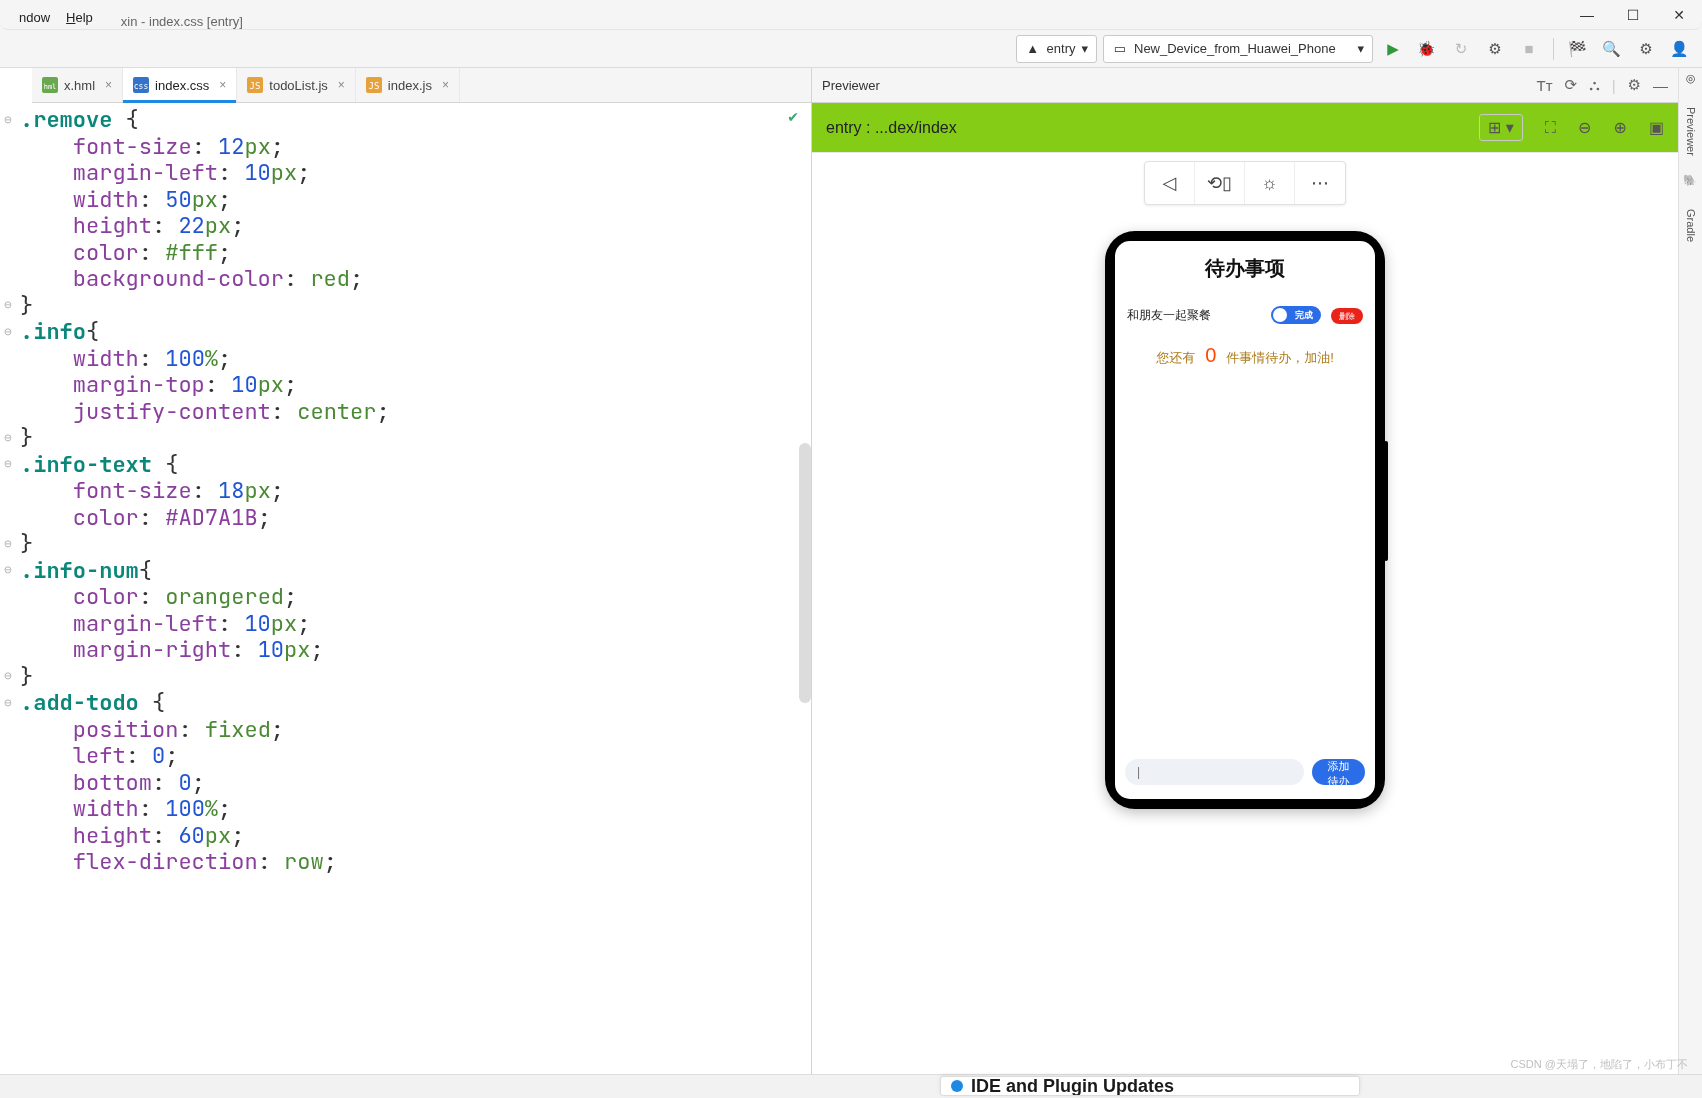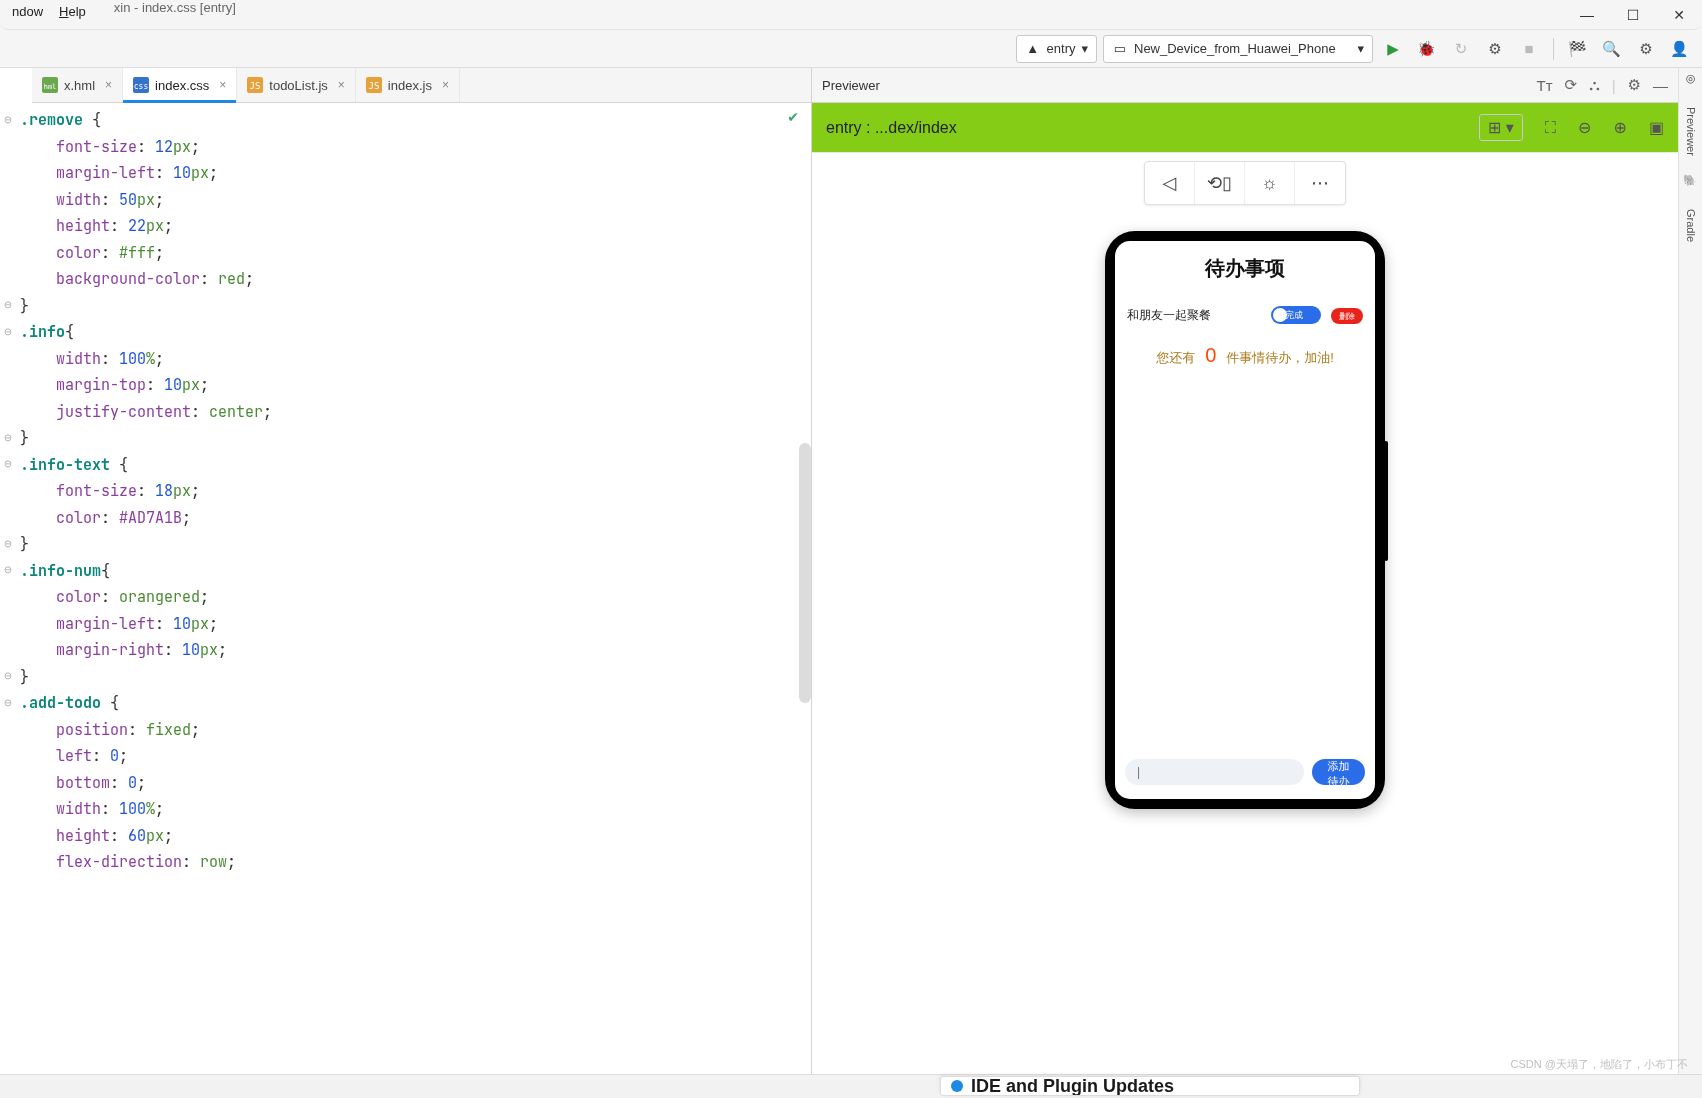--- a/index.html
+++ b/index.html
@@ -11,22 +11,22 @@
     width: 1702px;
     height: 1098px;
     overflow: hidden;
     position: relative;
   }
   
   .menubar {
     height: 30px;
     background: #f5f5f5;
     display: flex;
-    align-items: flex-start;
-    padding: 0 4px;
+    align-items: flex-end;
+    padding: 0 11px;
     border-bottom: 1px solid #e5e5e5;
     border-radius: 8px;
   }
   .menubar .menu-item { padding: 4px 8px; font-size: 13px; color: #222; }
   .menubar .title { margin-left: 20px; color: #666; }
   .window-controls {
     position: absolute; right: 0; top: 0; height: 30px; display: flex;
   }
   .window-controls div {
     width: 46px; display: flex; align-items: center; justify-content: center;
@@ -131,21 +131,21 @@
   }
   .fold-dot {
     position:absolute; left:3px;
     width:10px; height:10px;
     display:flex; align-items:center; justify-content:center;
     color:#aaa;
     font-size:10px;
   }
   pre.code {
     font-family: "JetBrains Mono","Consolas","Menlo",monospace;
-    font-size: 15px;
+    font-size: 22px;
     line-height: 26.5px;
     padding: 4px 0 0 20px;
     white-space: pre;
     color:#333;
   }
   .check-icon {
     position:absolute; right:12px; top:6px; color:#3aa76d; font-size:14px;
   }
   .mini-scroll {
     position:absolute; right:0; top:340px; width:12px; height:260px;
@@ -247,21 +247,21 @@
     margin-top:24px;
     font-size:12px;
     color:#222;
   }
   .switch {
     width:50px; height:18px; border-radius:9px;
     background:#2b6de8;
     margin-left:auto;
     position:relative;
     color:#fff; font-size:9px;
-    display:flex; align-items:center; justify-content:flex-end; padding-right:18px;
+    display:flex; align-items:center; justify-content:flex-end; padding-right:8px;font-weight:bold;
   }
   .switch::before {
     content:""; width:14px; height:14px; border-radius:50%; background:#fff; position:absolute; left:2px; top:2px;
   }
   .pill-del {
     width:32px; height:16px; border-radius:8px;
     background:#e9231a;
     color:#fff; font-size:8px;
     display:flex; align-items:center; justify-content:center;
     margin-left:10px;

